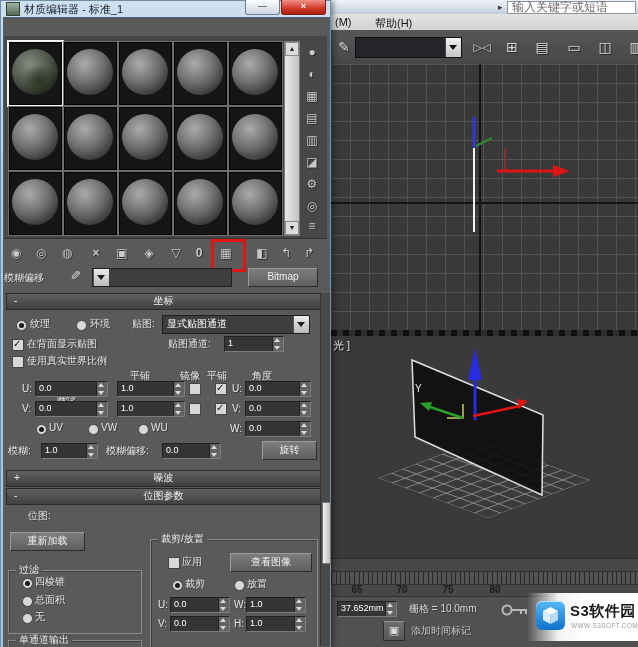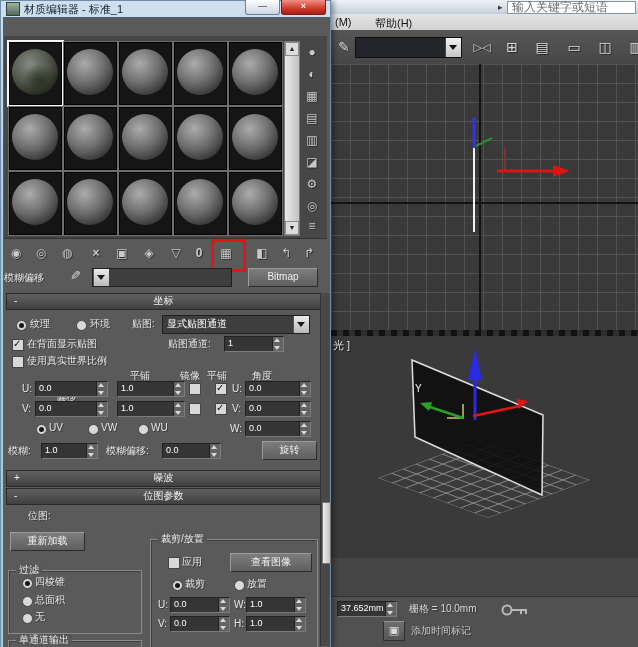--- a/index.html
+++ b/index.html
@@ -158,39 +158,57 @@
       <line x1="144" y1="84" x2="144" y2="42" stroke="#2a2ae0" stroke-width="3"></line>
       <polygon points="137,44 151,44 144,12" fill="#2a2ae0"></polygon>
       <line x1="132" y1="82" x2="99" y2="71" stroke="#2aa02a" stroke-width="2.5"></line>
       <polygon points="89,67 101,66 98,75" fill="#2aa02a"></polygon>
       <text x="84" y="56" fill="#f0f0f0" font-size="10">Y</text>
       <line x1="142" y1="80" x2="189" y2="70" stroke="#e01414" stroke-width="2.5"></line>
       <polygon points="197,65 186,63 188,73" fill="#e01414"></polygon>
     </svg>
   </div>
 
+  <div class="tline">
+    <div class="ruler"></div>
+    <span class="tick" style="left:17px">65</span>
+    <span class="tick" style="left:62px">70</span>
+    <span class="tick" style="left:108px">75</span>
+    <span class="tick" style="left:155px">80</span>
+  </div>
 
   <div class="status">
     <div class="fld" style="left:6px;top:4px;width:58px">
       <span class="v">37.652mm</span>
       <span class="spin">
           <b class="up"></b>
           <b class="dn"></b>
         </span>
     </div>
     <span class="lbl" style="left:78px;top:6px;color:#d6d6d6">栅格 = 10.0mm</span>
     <svg class="abs" style="left:170px;top:7px" width="28" height="13">
       <circle cx="6" cy="6" r="4.5" fill="none" stroke="#b8b8b8" stroke-width="2"></circle>
       <line x1="10" y1="6" x2="26" y2="6" stroke="#b8b8b8" stroke-width="2"></line>
       <line x1="20" y1="6" x2="20" y2="10" stroke="#b8b8b8" stroke-width="2"></line>
       <line x1="25" y1="6" x2="25" y2="10" stroke="#b8b8b8" stroke-width="2"></line>
     </svg>
     <span class="cubebtn">▣</span>
     <span class="lbl" style="left:80px;top:28px;color:#c6c6c6">添加时间标记</span>
 
+    <div class="wm">
+      <div class="wm-logo">
+        <svg width="29" height="29">
+          <polygon points="14.5,6 22,10 14.5,14 7,10" fill="#ffffff"></polygon>
+          <polygon points="7,10 14.5,14 14.5,23 7,19" fill="#dcedfb"></polygon>
+          <polygon points="22,10 14.5,14 14.5,23 22,19" fill="#b9dcf6"></polygon>
+        </svg>
+      </div>
+      <span class="wm-brand">S3软件园</span>
+      <span class="wm-url">WWW.S3SOFT.COM</span>
+    </div>
   </div>
 </div>
 
 <div id="editor">
   <div class="me-ico"></div>
   <span class="me-title">材质编辑器 - 标准_1</span>
   <div class="wbtn wmin">—</div>
   <div class="wbtn wclose">×</div>
 
   <div id="me-inner"></div>

